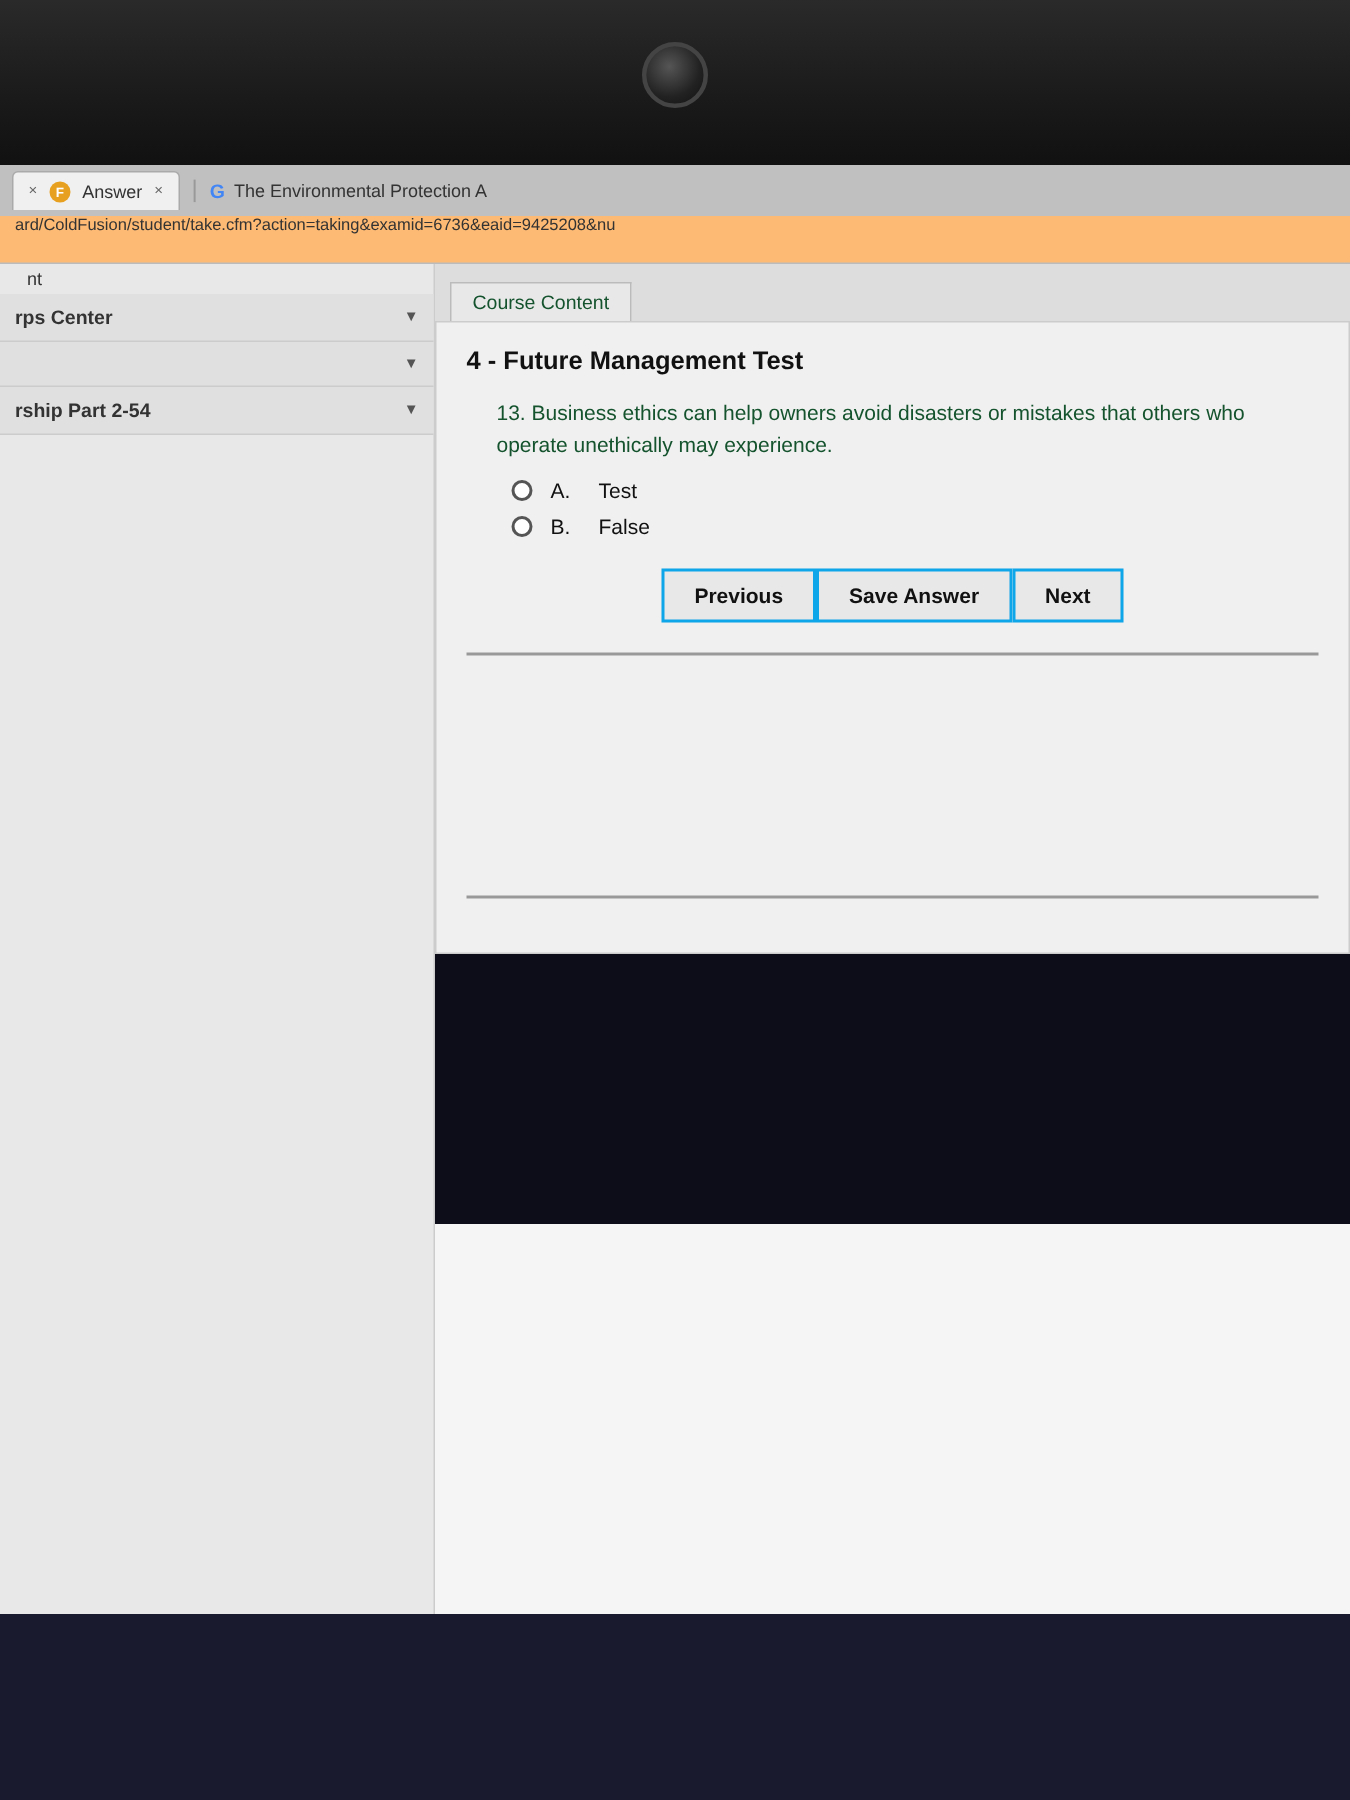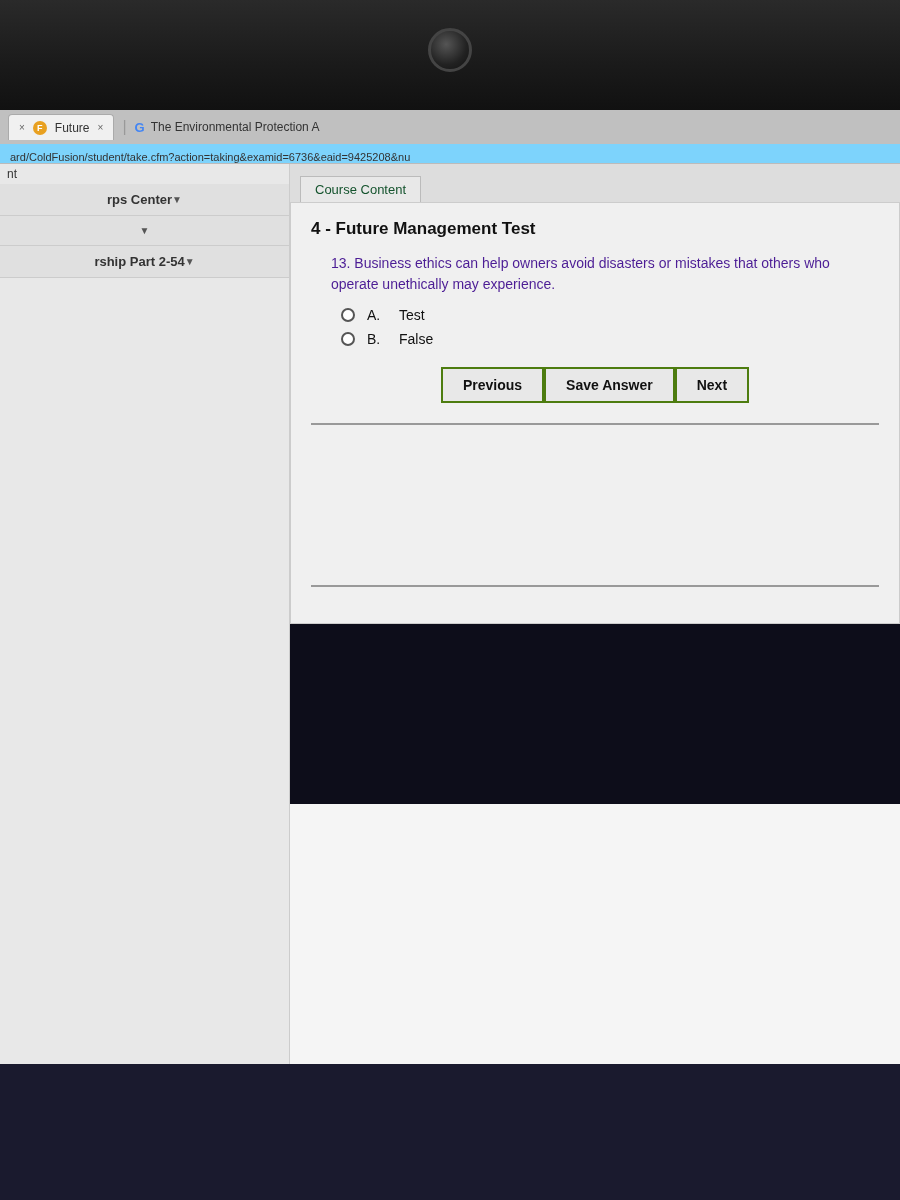--- a/index.html
+++ b/index.html
@@ -95,41 +95,41 @@
       display: flex;
       align-items: center;
       gap: 6px;
       font-size: 12px;
       color: #333;
     }
 
     .g-blue { color: #4285f4; }
 
     .address-bar {
-      background: #7dd3fc;
-      height: 20px;
-      display: flex;
-      align-items: flex-end;
+      background: #fdba74;
+      height: 32px;
+      display: flex;
+      align-items: flex-start;
       padding: 0 10px;
       font-size: 11px;
       color: #333;
       border-bottom: 1px solid #bbb;
     }
 
     .sidebar {
       width: 290px;
       flex-shrink: 0;
       background: #e8e8e8;
       border-right: 1px solid #ccc;
     }
 
     .sidebar-item {
       display: flex;
       align-items: center;
-      justify-content: center;
+      justify-content: space-between;
       padding: 8px 10px;
       border-bottom: 1px solid #ccc;
       background: #e0e0e0;
       font-size: 13px;
       color: #333;
       font-weight: bold;
       cursor: pointer;
     }
 
     .sidebar-item.empty {
@@ -174,21 +174,21 @@
       color: #111;
       margin-bottom: 14px;
     }
 
     .question-block {
       margin-bottom: 18px;
     }
 
     .question-text {
       font-size: 14px;
-      color: #4c1d95;
+      color: #14532d;
       margin-bottom: 12px;
       line-height: 1.5;
       padding-left: 20px;
     }
 
     .answer-option {
       display: flex;
       align-items: center;
       gap: 12px;
       margin-bottom: 8px;
@@ -219,21 +219,21 @@
     .button-row {
       display: flex;
       justify-content: center;
       gap: 0;
       margin-top: 20px;
       margin-bottom: 10px;
     }
 
     .nav-button {
       padding: 8px 20px;
-      border: 2px solid #4d7c0f;
+      border: 2px solid #0ea5e9;
       background: #e8e8e8;
       font-size: 14px;
       font-weight: bold;
       color: #111;
       cursor: pointer;
       font-family: Arial, sans-serif;
     }
 
     .divider-line {
       border: none;
@@ -250,40 +250,40 @@
     
     .page-bottom-overlay {
       background: #0d0d1a;
       height: 180px;
       width: 100%;
     }
 
     .nt-label {
       font-size: 12px;
       color: #333;
-      padding: 3px 7px;
+      padding: 3px 18px;
     }
   </style>
 </head>
 <body>
 
 <div class="top-bar">
   <div class="webcam-circle"></div>
 </div>
 
 <div class="browser-chrome">
 
   <div class="tab-bar">
 
     <div class="tab active">
       <span class="tab-close">×</span>
       <div class="tab-icon">
         <span style="color:white;font-size:9px;font-weight:bold;">F</span>
       </div>
-      <span>Future</span>
+      <span>Answer</span>
       <span class="tab-close">×</span>
     </div>
 
     <span class="tab-divider">|</span>
 
     <div class="google-tab">
       <span>
         <span class="g-blue" style="font-weight:bold;font-size:13px;">G</span>
       </span>
       <span>The Environmental Protection A</span>

